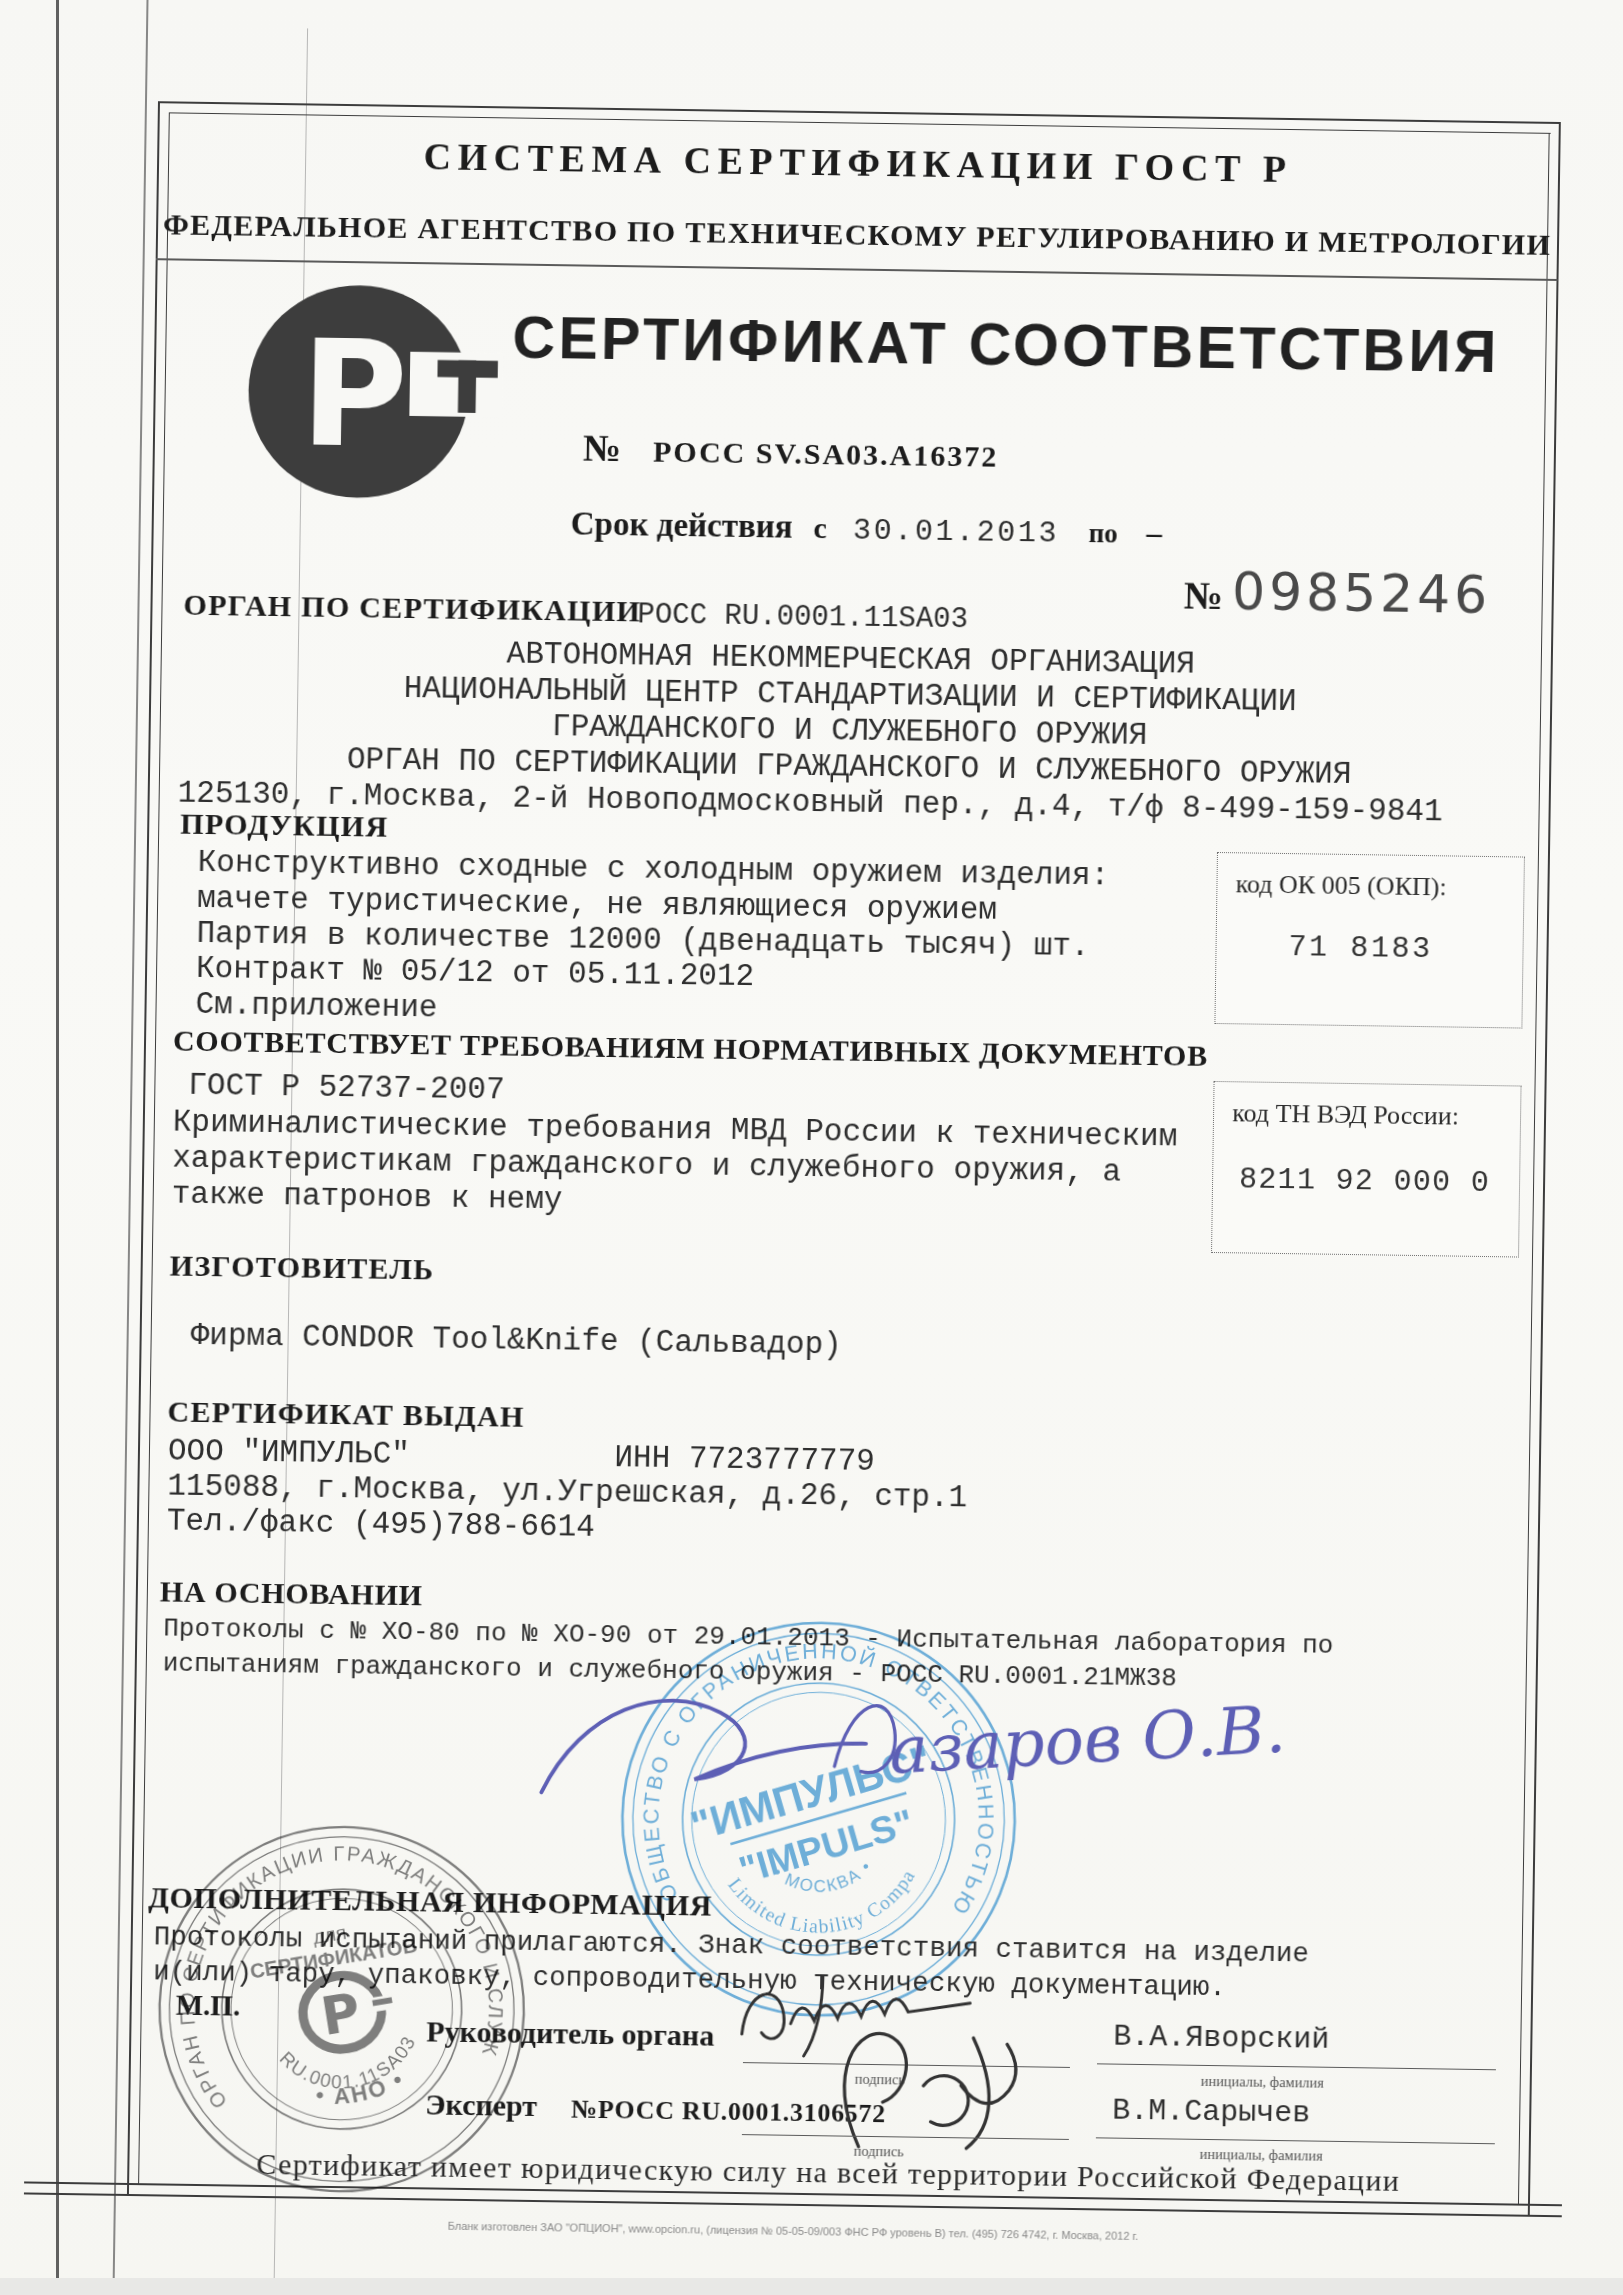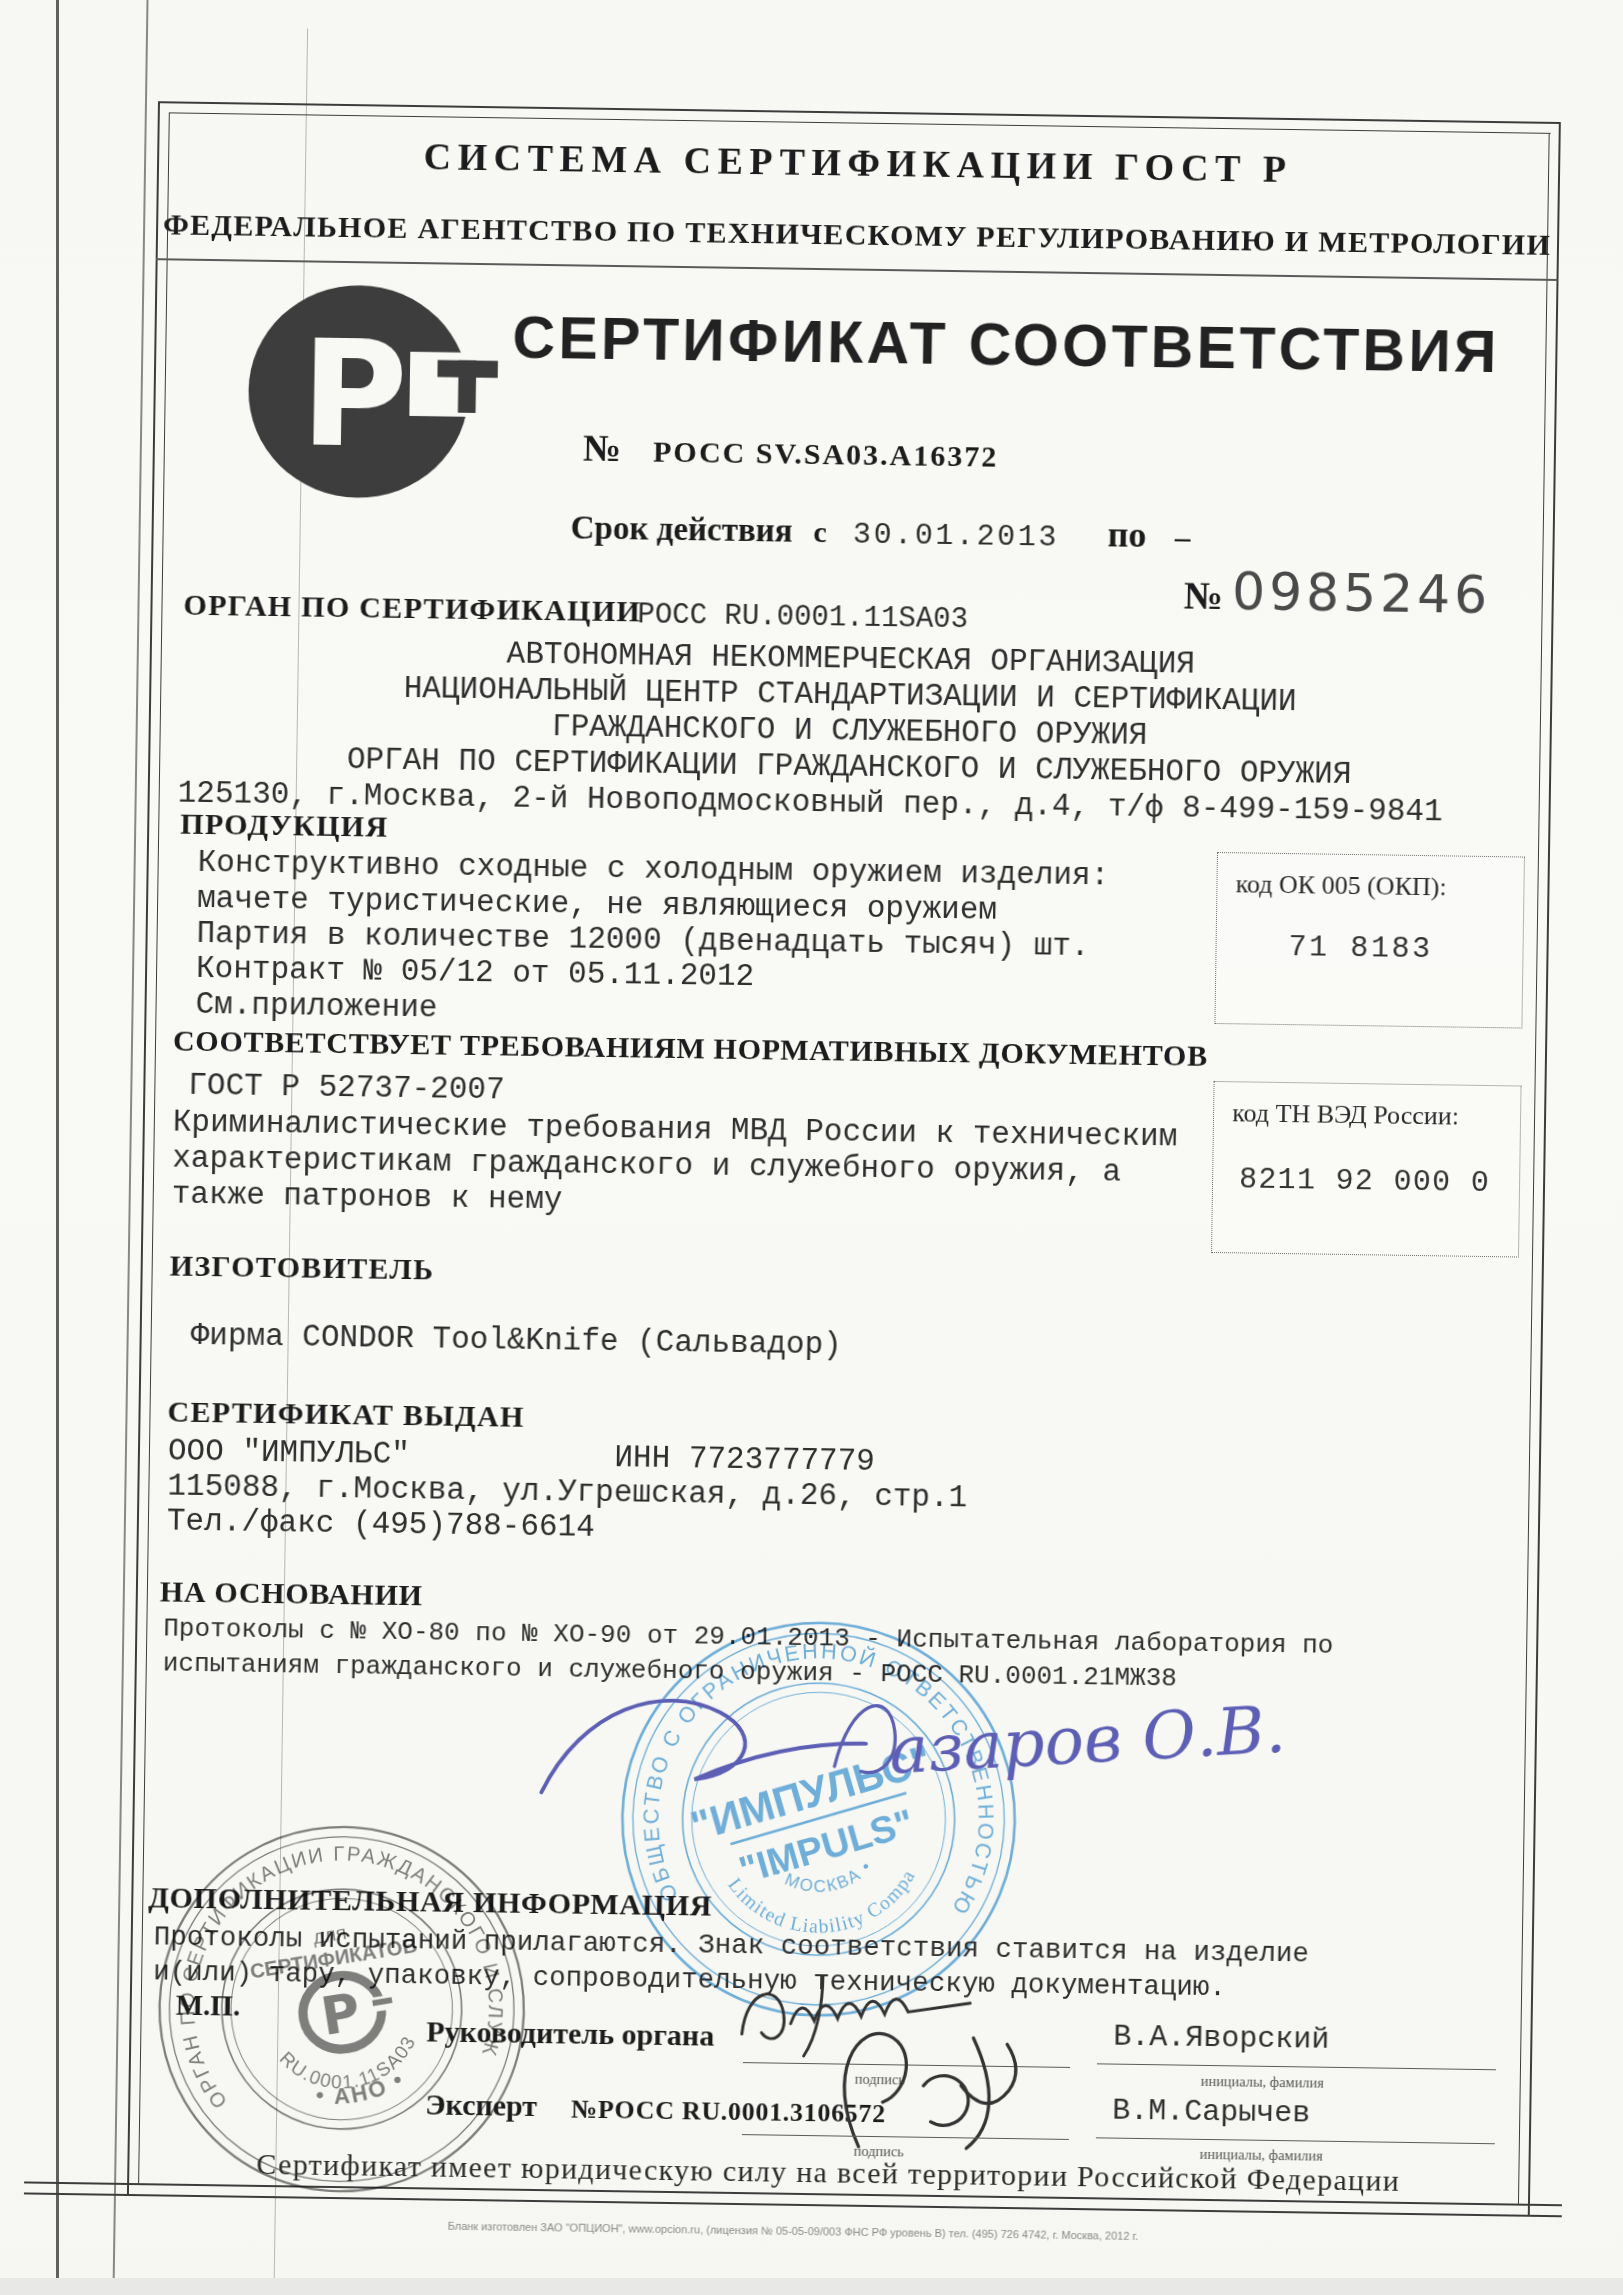--- a/index.html
+++ b/index.html
@@ -56,21 +56,21 @@
 
     <div class="abs" style="left:575px;top:429px;">
       <span class="hser" style="font-size:38px;">№</span>
       <span class="hser" style="font-size:30px;letter-spacing:2px;margin-left:29.5px;font-weight:600;">РОСС SV.SA03.A16372</span>
     </div>
 
     <div class="abs" style="left:564px;top:509px;white-space:nowrap;">
       <span class="hser" style="font-size:33px;">Срок действия</span>
       <span class="hser" style="font-size:30px;margin-left:18.3px;">с</span>
       <span class="tw" style="font-size:30px;margin-left:23.6px;letter-spacing:2.6px;">30.01.2013</span>
-      <span class="hser" style="font-size:36px;margin-left:46px;">по</span>
+      <span class="hser" style="font-size:27px;margin-left:27px;">по</span>
       <span class="hser" style="font-size:31px;margin-left:26px;">–</span>
     </div>
 
     <div class="abs" style="left:1178px;top:555px;white-space:nowrap;">
       <span class="hser" style="font-size:39px;">№</span>
       <span style="font-family:'DejaVu Sans',sans-serif;font-size:52px;letter-spacing:3.9px;color:#4a4a4a;margin-left:6.5px;">0985246</span>
     </div>
 
     <div class="abs hser" style="left:178px;top:597px;font-size:30px;letter-spacing:1.3px;">ОРГАН ПО СЕРТИФИКАЦИИ</div>
     <div class="abs tw" style="left:632px;top:601px;font-size:29px;">РОСС RU.0001.11SA03</div>

